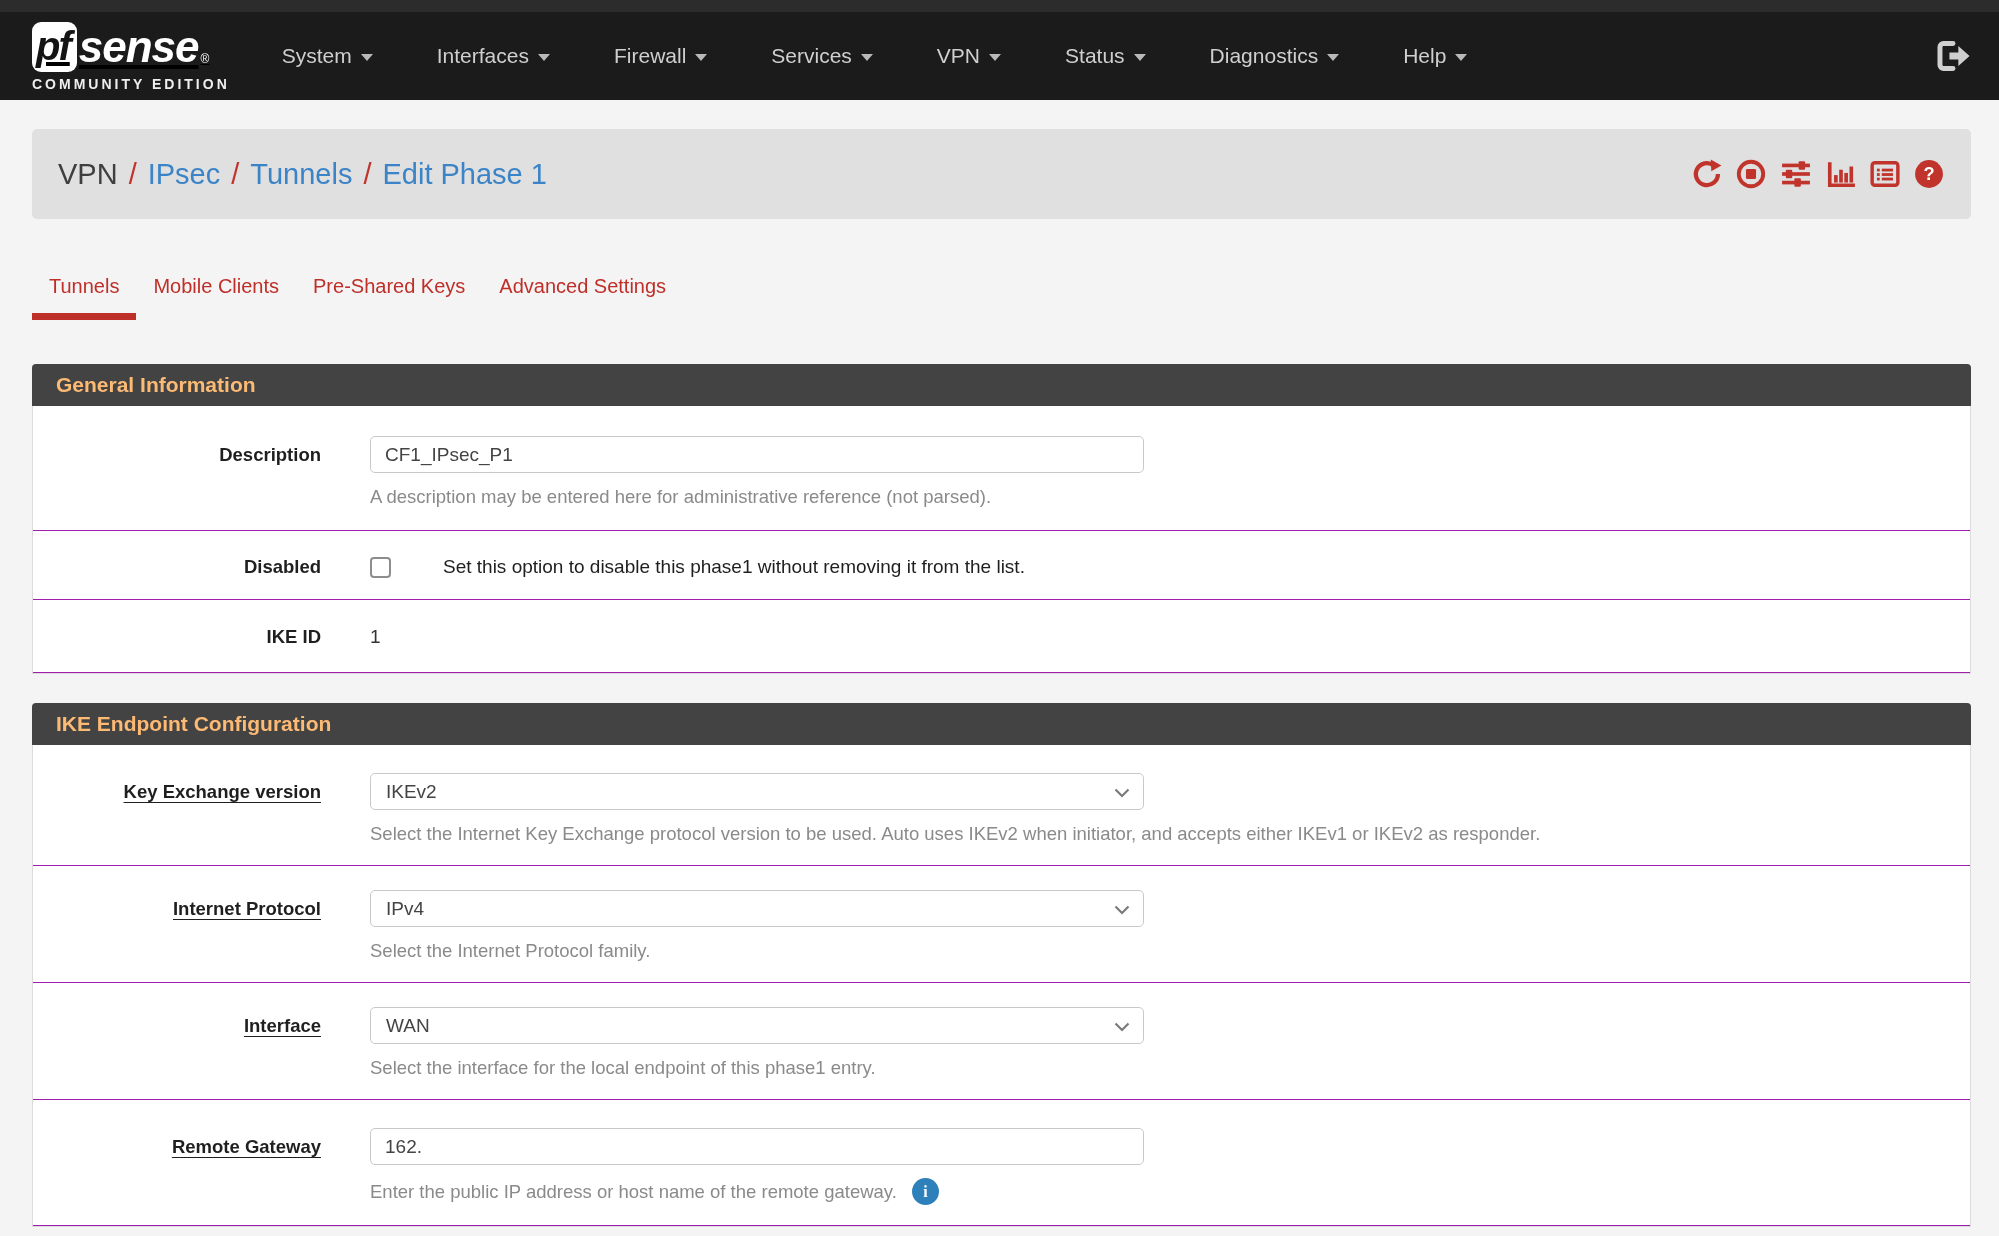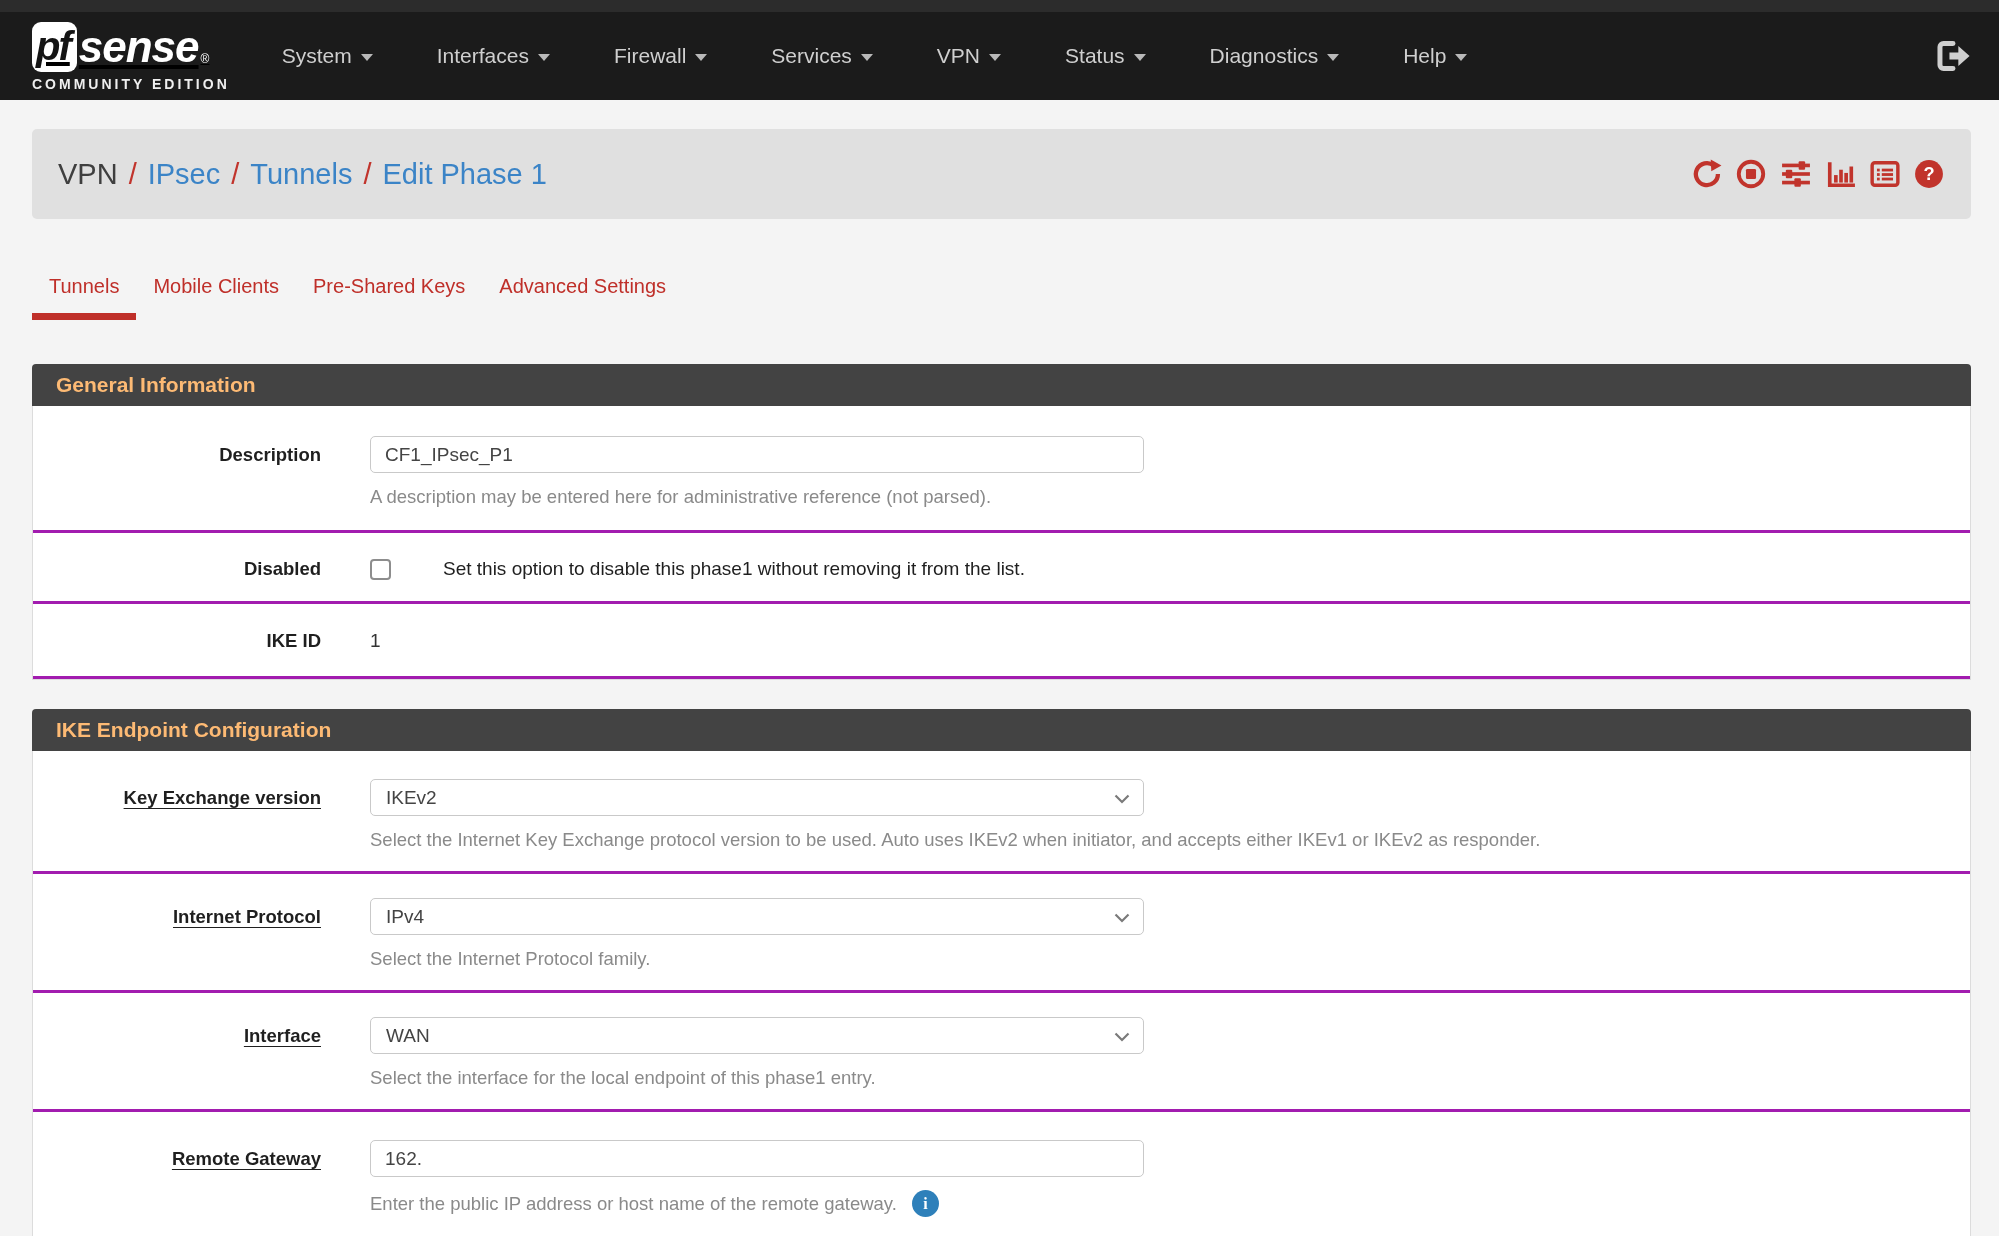--- a/index.html
+++ b/index.html
@@ -41,21 +41,21 @@
   .tab.active { border-bottom-color:#bf2f29; }
 
   
   .panel { margin:0 28px 0 32px; }
   .panel.first { margin-top:44px; }
   .panel.second { margin-top:29px; }
   .panel-heading { background:#434343; color:#fdba74; font-size:21px; font-weight:bold;
     height:42px; line-height:42px; padding-left:24px; border-radius:4px 4px 0 0; }
   .panel-body { background:#ffffff; border:1px solid #dcdcdc; border-top:none; }
 
-  .form-row { display:flex; border-bottom:3px solid #a21caf; }
+  .form-row { display:flex; border-bottom:1px solid #a21caf; }
   .col-label { width:288px; text-align:right; flex:0 0 288px; }
   .col-label .lbl { font-weight:bold; font-size:18.5px; color:#1f1f1f; }
   .col-label .lbl.u { text-decoration:underline; text-underline-offset:4px; }
   .col-content { margin-left:49px; flex:1; }
 
   .row-description { padding:30px 0 22px; } .row-description .col-label { padding-top:8px; }
   .row-disabled { padding:25px 0 21px; }
   .row-ikeid { padding:26px 0 24px; }
   .row-keyexchange { padding:28px 0 20px; } .row-keyexchange .col-label { padding-top:8px; }
   .row-protocol, .row-interface { padding:24px 0 20px; }

